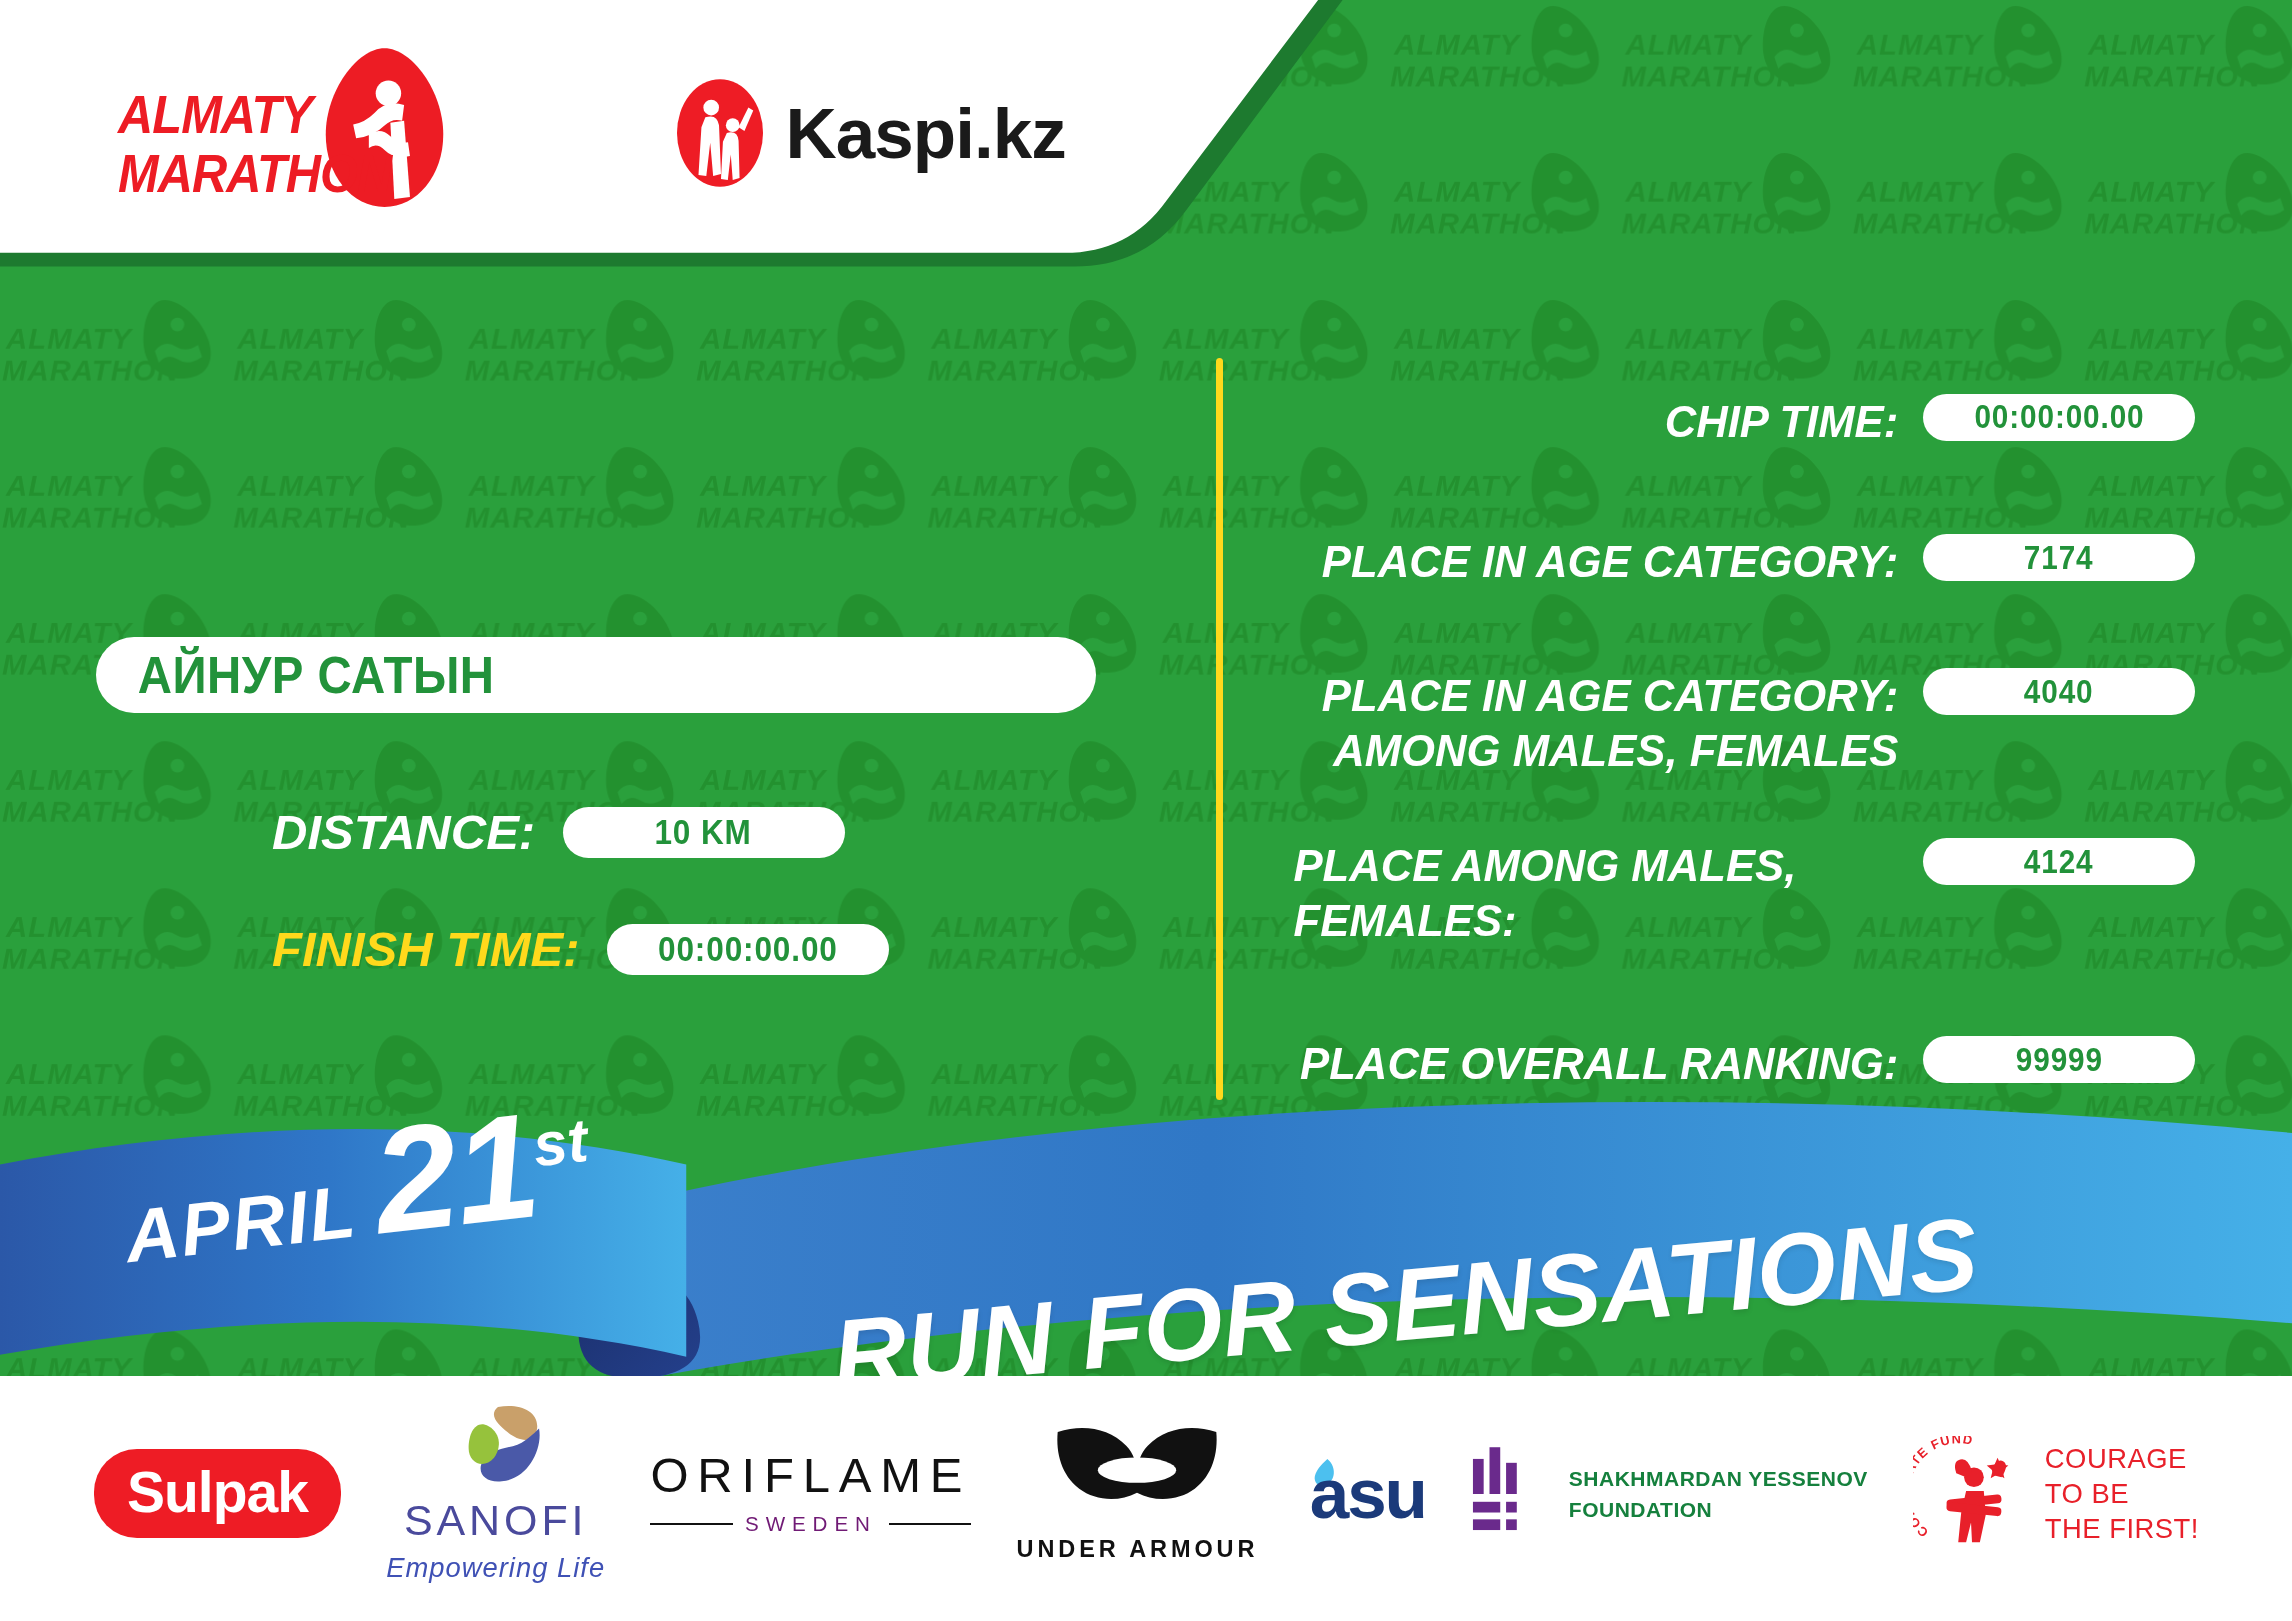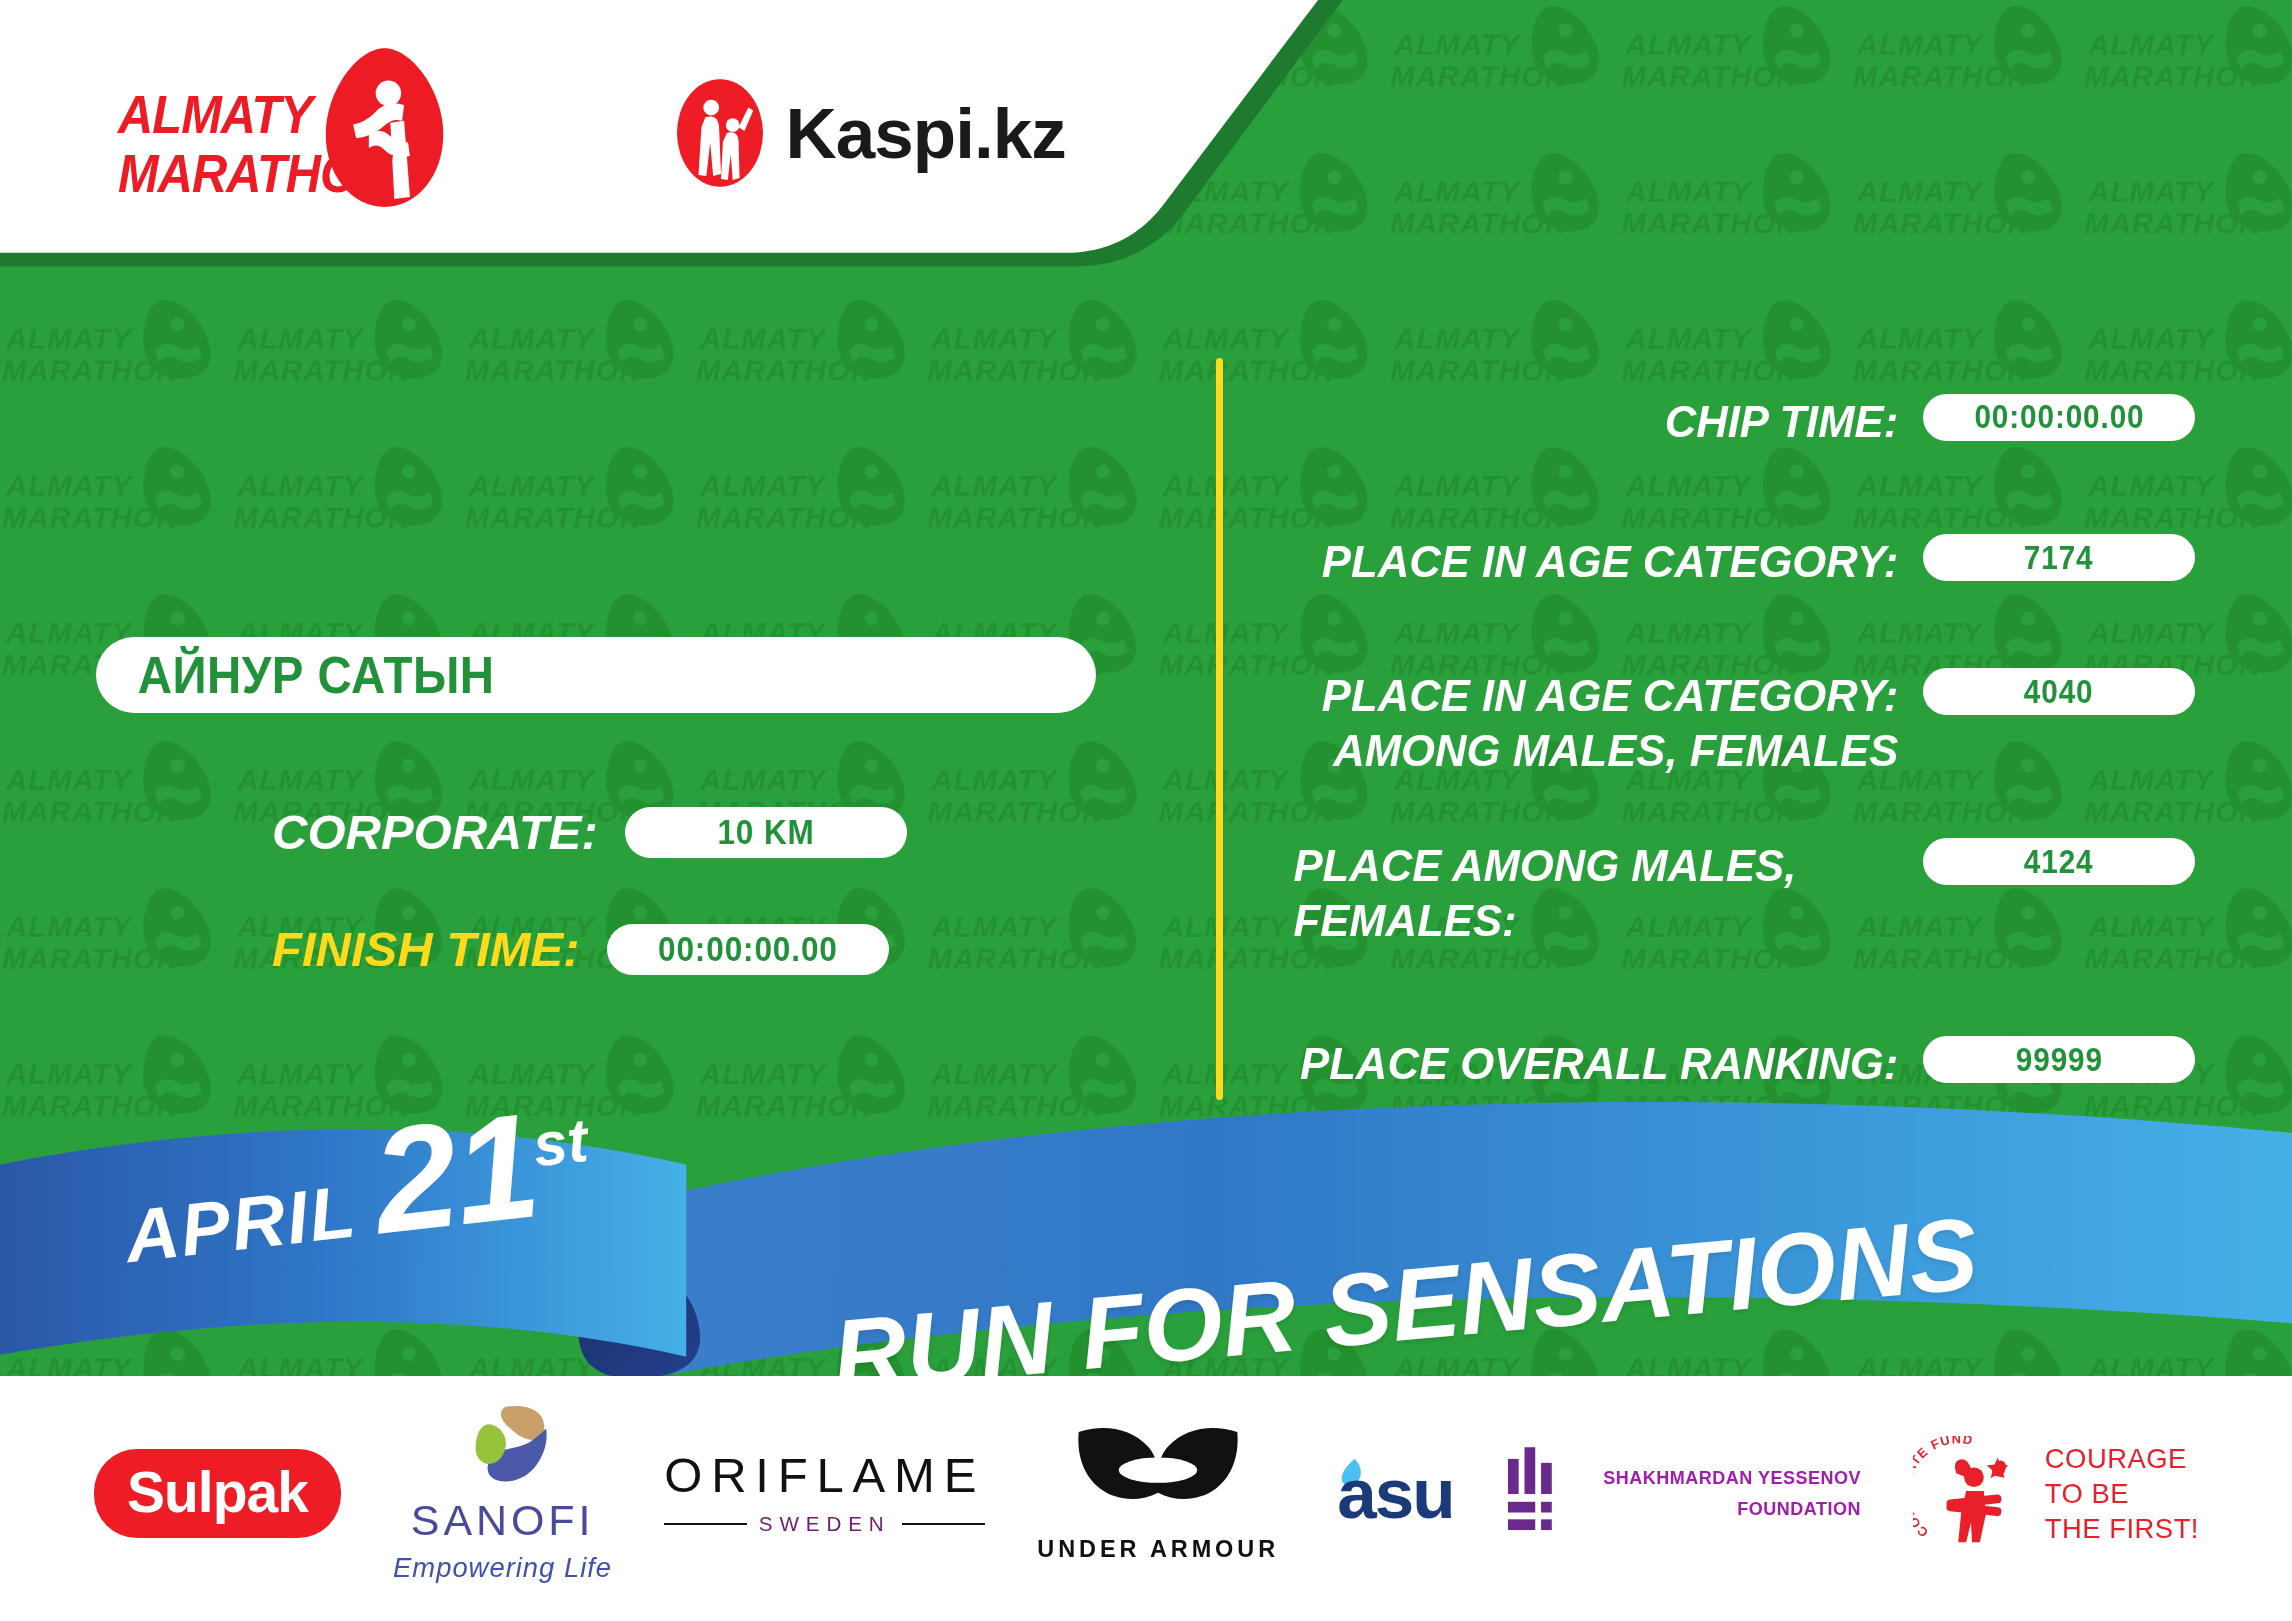--- a/index.html
+++ b/index.html
@@ -292,21 +292,21 @@
   }
   .oriflame .o-sub .ln{flex:1;height:2px;background:#111;}
   .oriflame .o-sub .tx{color:#701a75;font-size:20.6px;letter-spacing:6.9px;}
   
   .ua{display:flex;flex-direction:column;align-items:center;justify-content:center;}
   .ua .ua-name{color:#111;font-size:23.5px;font-weight:bold;letter-spacing:3.9px;margin-top:7.8px;}
   
   .asu .asu-text{color:#1b3a7a;font-size:71px;font-weight:bold;letter-spacing:-2px;line-height:1;}
   
   .yess{display:flex;align-items:center;gap:21.6px;}
-  .yess .y-text{color:#a21caf;font-size:18px;font-weight:bold;line-height:31px;letter-spacing:0.5px;text-align:right;}
+  .yess .y-text{color:#15803d;font-size:21px;font-weight:bold;line-height:31px;letter-spacing:0.5px;}
   
   .courage{display:flex;align-items:center;gap:13.7px;}
   .courage .c-text{color:#e8202a;font-size:27.4px;line-height:35px;letter-spacing:0.5px;}
 </style>
 </head>
 <body>
 
 <div id="cert">
 
   <svg id="watermark" viewBox="0 0 2339 1654" preserveAspectRatio="none">
@@ -358,21 +358,21 @@
     </svg>
     <div class="k-text">Kaspi.kz</div>
   </div>
 
 
   <div id="name-pill">
     <div id="name-value">АЙНУР САТЫН</div>
   </div>
 
   <div class="lrow" id="row-distance">
-    <div class="llabel">CORPORATE:</div>
+    <div class="llabel">DISTANCE:</div>
     <div class="lpill">
       <span>10 KM</span>
     </div>
   </div>
 
   <div class="lrow" id="row-finish">
     <div class="llabel">FINISH TIME:</div>
     <div class="lpill">
       <span>00:00:00.00</span>
     </div>

